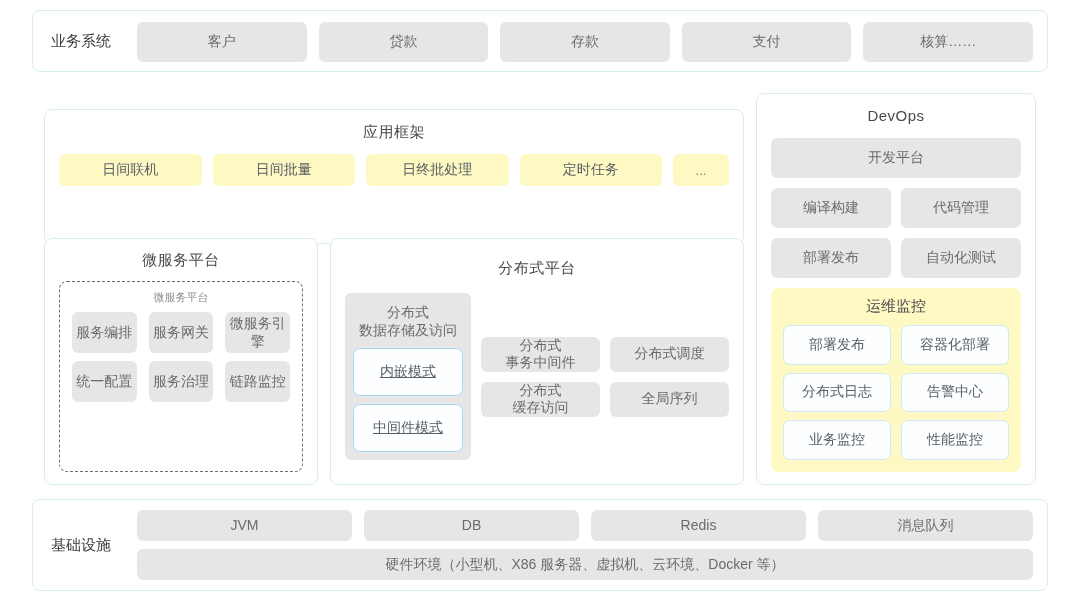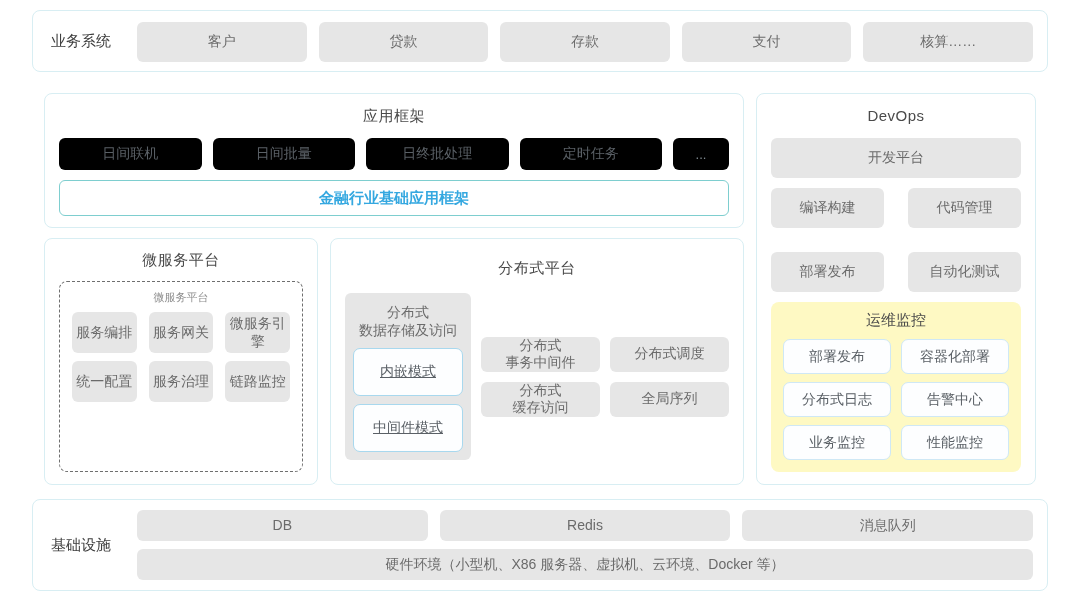--- a/index.html
+++ b/index.html
@@ -36,21 +36,21 @@
     color: #6b6b6b;
     font-size: 14px;
     display: flex;
     align-items: center;
     justify-content: center;
     text-align: center;
     line-height: 1.25;
     white-space: pre-line;
   }
   .chip-blue {
-    background: #000000;
+    background: #fef9c3;
     color: #5a6066;
     border-radius: 6px;
     font-size: 14px;
     display: flex; align-items: center; justify-content: center;
   }
   .chip-white {
     background: #fdfeff;
     border: 1px solid #a8d8ee;
     border-radius: 7px;
     color: #5a6066;
@@ -68,21 +68,21 @@
     font-size: 15px; color: #3d3d3d; width: 86px;
   }
   #row-business .chips {
     position: absolute; left: 104px; top: 11px; right: 14px; height: 40px;
     display: flex; gap: 12px;
   }
   #row-business .chips .chip { flex: 1; }
 
   
   #panel-appframe {
-    left: 44px; top: 93px; width: 700px; height: 135px;
+    left: 44px; top: 109px; width: 700px; height: 135px;
   }
   #panel-appframe .panel-title { margin-top: 13px; font-size: 15px; }
   #appframe-chips {
     position: absolute; left: 14px; top: 44px; right: 14px; height: 32px;
     display: flex; gap: 11px;
   }
   #appframe-chips .chip-blue { flex: 1; }
   #appframe-chips .chip-blue.ellipsis { flex: 0 0 56px; font-size: 13px; color: #7f8a91; }
   #appframe-bar {
     position: absolute; left: 14px; top: 86px; right: 14px; height: 36px;
@@ -148,21 +148,21 @@
   #panel-devops {
     left: 756px; top: 93px; width: 280px; height: 392px;
   }
   #panel-devops .panel-title { margin-top: 13px; font-size: 15px; }
   #devops-body {
     position: absolute; left: 14px; top: 44px; right: 14px; bottom: 12px;
     display: flex; flex-direction: column; gap: 10px;
   }
   #devops-platform { height: 40px; }
   #devops-grid {
-    display: grid; grid-template-columns: 1fr 1fr; gap: 24px;
+    display: grid; grid-template-columns: 1fr 1fr; gap: 10px;
   }
   #devops-grid .chip { height: 40px; }
   #ops-monitor {
     flex: 1;
     background: #fef9c3;
     border-radius: 8px;
     padding: 9px 12px 12px;
     display: flex; flex-direction: column;
   }
   #ops-monitor-title {
@@ -210,21 +210,20 @@
 
   <div class="panel" id="panel-appframe">
     <div class="panel-title">应用框架</div>
     <div id="appframe-chips">
       <div class="chip-blue">日间联机</div>
       <div class="chip-blue">日间批量</div>
       <div class="chip-blue">日终批处理</div>
       <div class="chip-blue">定时任务</div>
       <div class="chip-blue ellipsis">...</div>
     </div>
-    <div id="appframe-bar">金融行业基础应用框架</div>
   </div>
 
   <div class="panel" id="panel-micro">
     <div class="panel-title">微服务平台</div>
     <div id="micro-inner">
       <div id="micro-inner-title">微服务平台</div>
       <div id="micro-grid">
         <div class="chip">服务编排</div>
         <div class="chip">服务网关</div>
         <div class="chip">微服务引擎</div>
@@ -276,20 +275,21 @@
           <div class="chip-white">性能监控</div>
         </div>
       </div>
     </div>
   </div>
 
   <div class="panel" id="row-infra">
     <div class="rowlabel">基础设施</div>
     <div id="infra-right">
       <div id="infra-chips">
+        <div class="chip">JVM</div>
         <div class="chip">DB</div>
         <div class="chip">Redis</div>
         <div class="chip">消息队列</div>
       </div>
       <div class="chip" id="infra-hw">硬件环境（小型机、X86 服务器、虚拟机、云环境、Docker 等）</div>
     </div>
   </div>
 
 </div>
 

